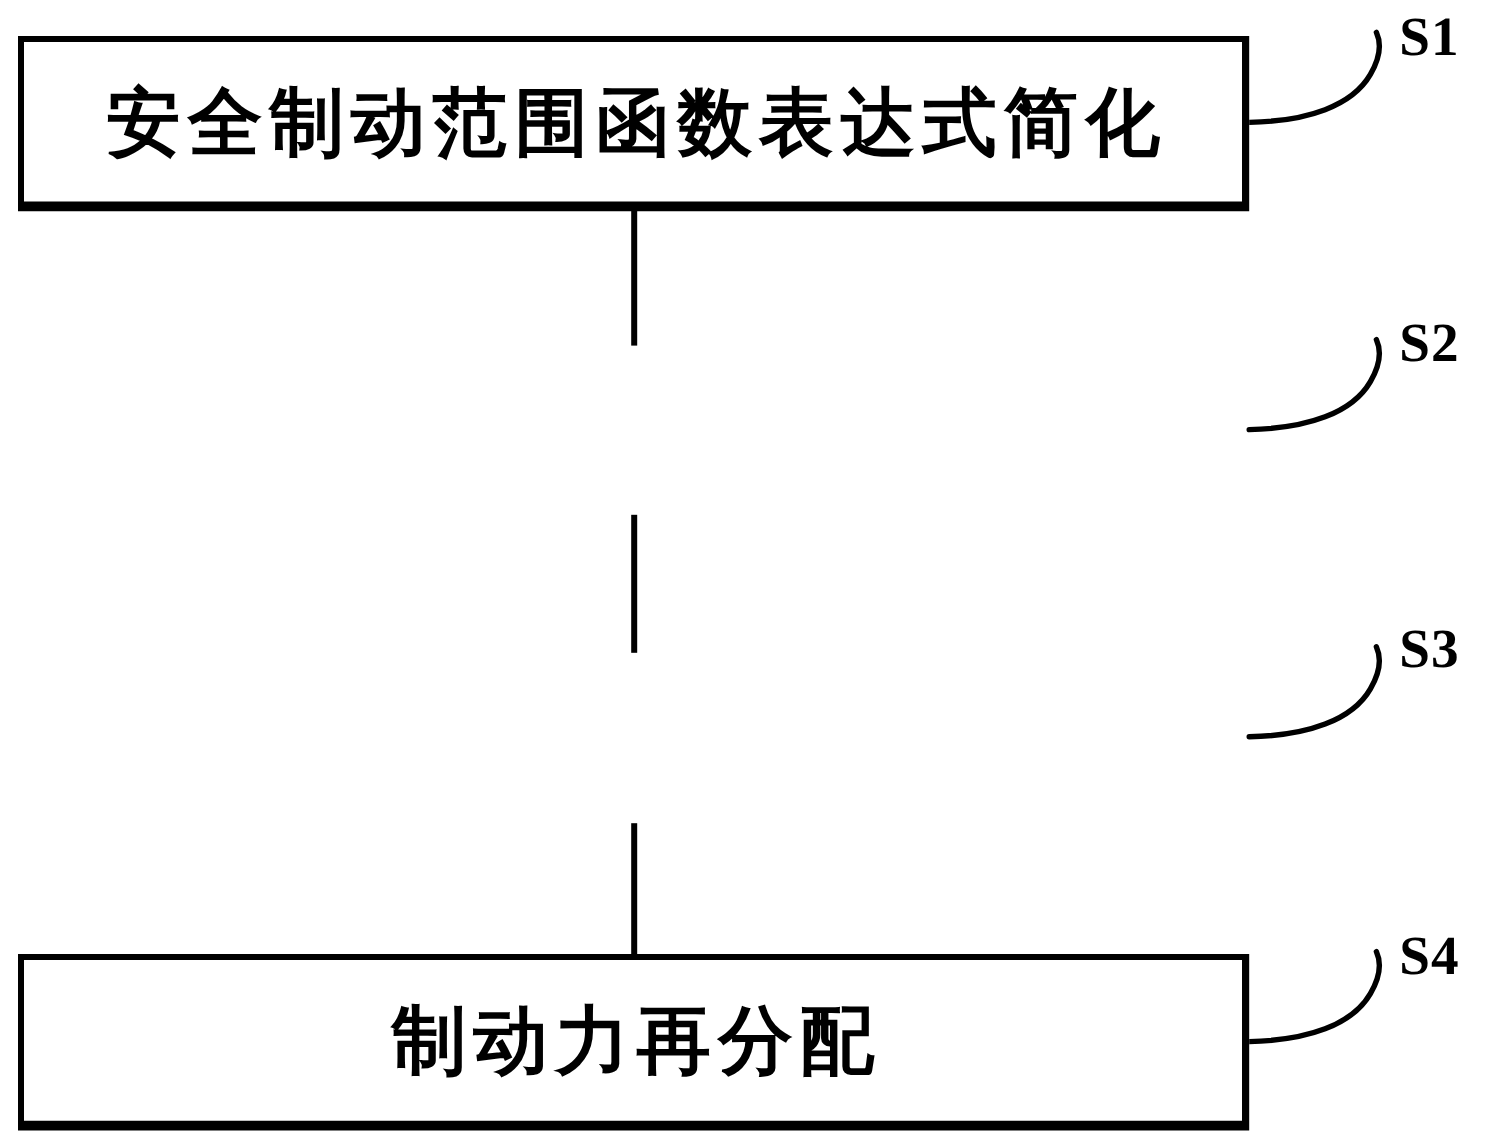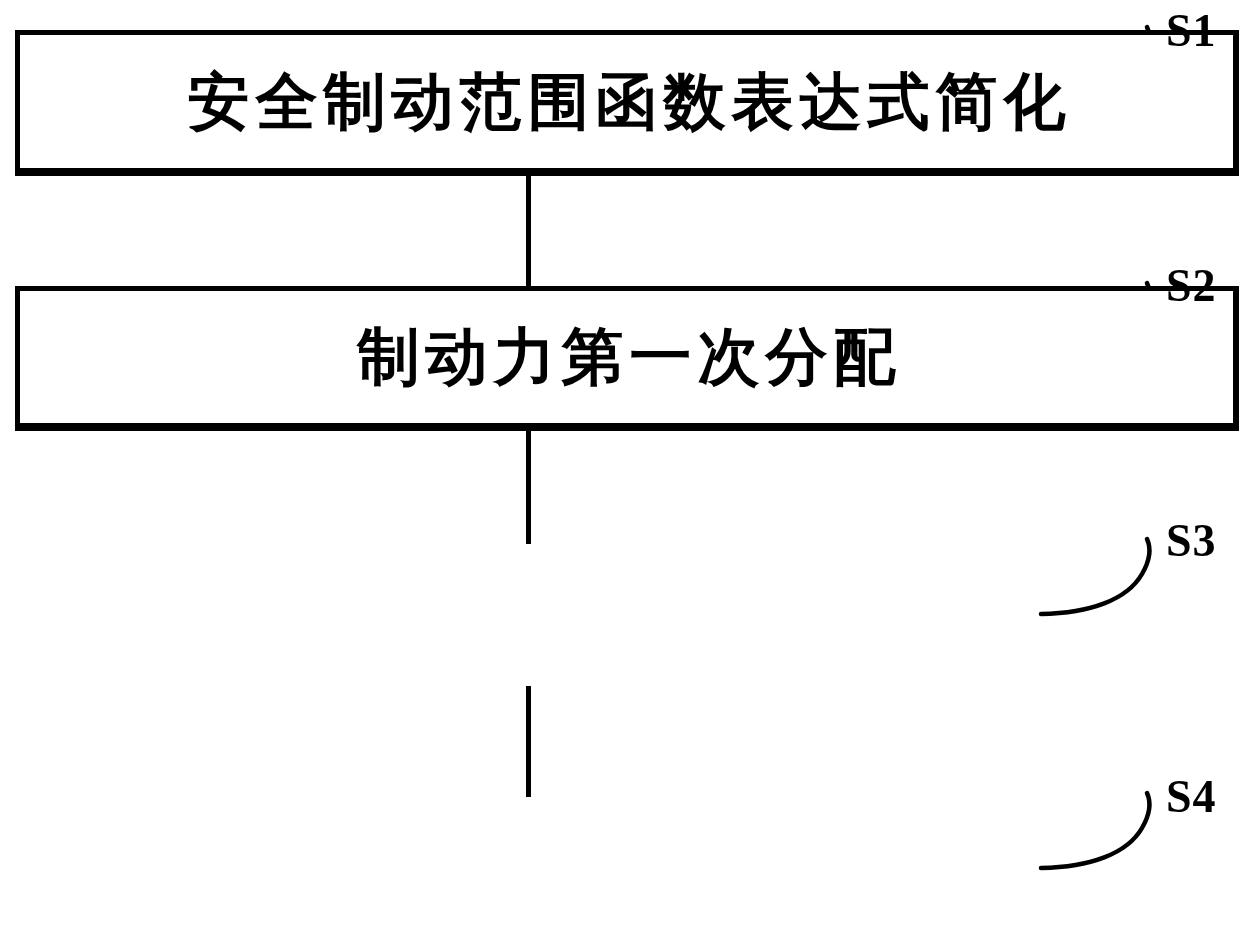--- a/index.html
+++ b/index.html
@@ -4,21 +4,21 @@
 <style>
   html,body{margin:0;padding:0;background:#ffffff;}
   body{
     width:1240px;height:952px;position:relative;overflow:hidden;
     font-family:"Liberation Serif", serif;
   }
   .canvas{position:absolute;left:0;top:0;width:1240px;height:952px;background:#ffffff;}
 
   
   .flow-box{
-    position:absolute;left:15px;width:1224px;box-sizing:border-box;
+    position:absolute;left:15px;width:1026px;box-sizing:border-box;
     border:5px solid #000;border-bottom-width:8px;border-right-width:6px;
     background:#ffffff;
     display:flex;align-items:center;justify-content:center;
   }
   .flow-box .box-label{
     font-family:"DejaVu Serif", serif;
     font-weight:bold;font-size:62px;letter-spacing:6px;color:#000;
     white-space:nowrap;line-height:1;text-indent:6px;
   }
   .b1{top:30px;height:146px}
@@ -59,28 +59,28 @@
     <path d="M 1041 614 C 1090 613 1127 600 1142 574 C 1149 562 1152 550 1147 539"></path>
     <path d="M 1041 868 C 1090 867 1127 854 1142 828 C 1149 816 1152 804 1147 793"></path>
   </svg>
 
   <div class="flow-box b1">
     <span class="box-label">安全制动范围函数表达式简化</span>
   </div>
 
   <div class="vconn v1"></div>
 
-  <div class="flow-box b2">
-    <span class="box-label">制动力第一次分配</span>
-  </div>
 
   <div class="vconn v2"></div>
 
 
   <div class="vconn v3"></div>
 
+  <div class="flow-box b4">
+    <span class="box-label">制动力再分配</span>
+  </div>
 
   <div class="step-label s1">S1</div>
   <div class="step-label s2">S2</div>
   <div class="step-label s3">S3</div>
   <div class="step-label s4">S4</div>
 
 </div>
 
 </body></html>

